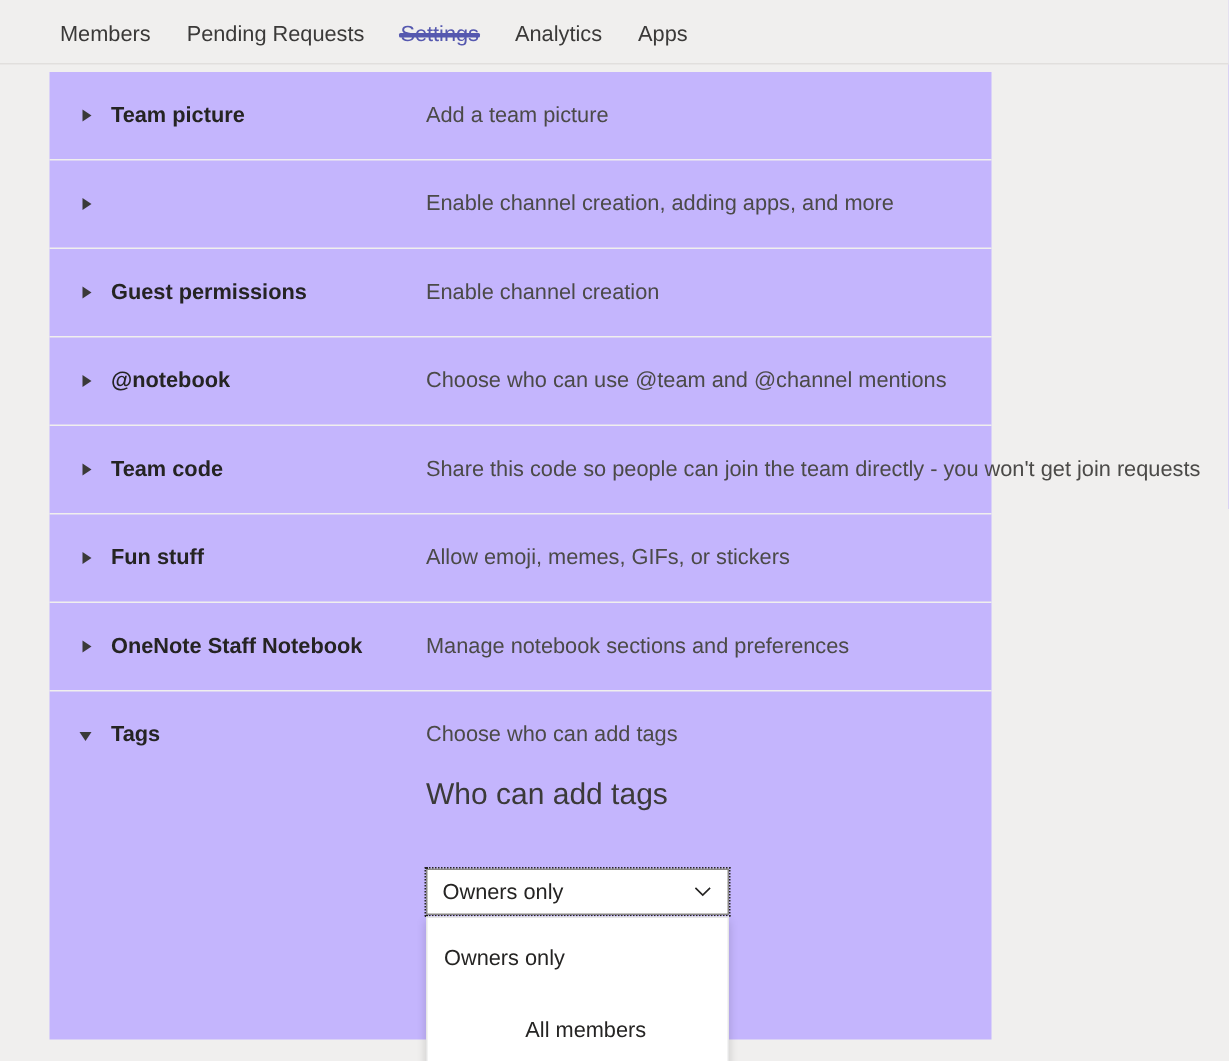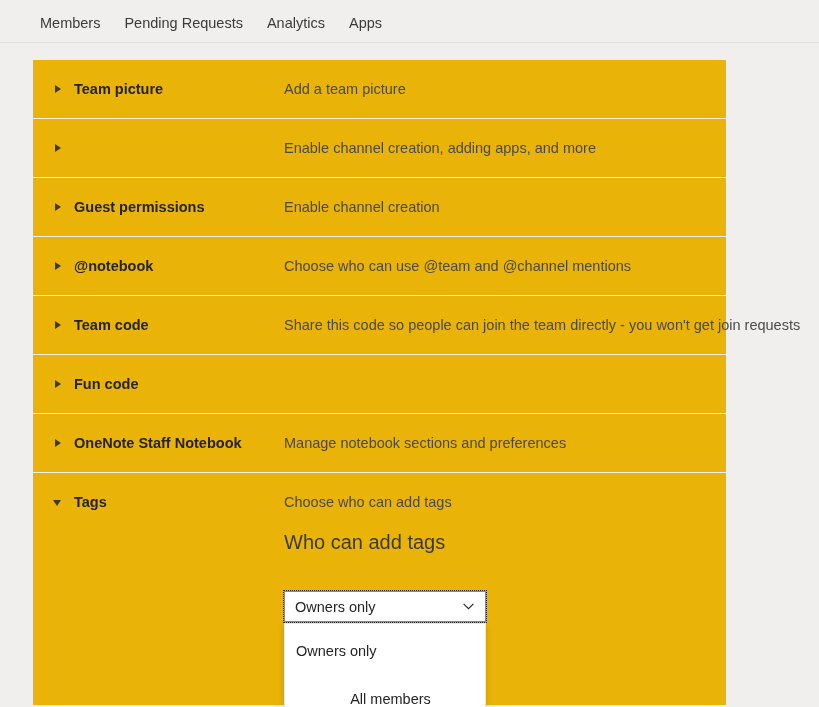--- a/index.html
+++ b/index.html
@@ -56,24 +56,24 @@
     bottom: 10px;
     height: 3px;
     background: #5558af;
     border-radius: 1px;
   }
 
   
   .panel {
     position: absolute;
     left: 33px;
-    top: 60px;
-    width: 693px;
+    top: 48px;
+    width: 628px;
     height: 645px;
-    background: #eab308;
+    background: #c4b5fd;
     box-sizing: border-box;
   }
 
   .setting-row {
     position: relative;
     height: 59px;
     border-bottom: 1px solid #f0efee;
     box-sizing: border-box;
     cursor: pointer;
   }
@@ -196,20 +196,21 @@
   }
   .option + .option { margin-top: 14px; text-align: center; }
 </style>
 </head>
 <body>
 
 <div class="tabbar">
   <div class="tabs">
     <div class="tab">Members</div>
     <div class="tab">Pending Requests</div>
+    <div class="tab active">Settings</div>
     <div class="tab">Analytics</div>
     <div class="tab">Apps</div>
   </div>
 </div>
 
 <div class="panel">
 
   <div class="setting-row">
     <div class="row-head">
       <span class="caret collapsed"></span>
@@ -245,21 +246,22 @@
     <div class="row-head">
       <span class="caret collapsed"></span>
       <span class="row-title">Team code</span>
       <span class="row-desc">Share this code so people can join the team directly - you won't get join requests</span>
     </div>
   </div>
 
   <div class="setting-row">
     <div class="row-head">
       <span class="caret collapsed"></span>
-      <span class="row-title">Fun code</span>
+      <span class="row-title">Fun stuff</span>
+      <span class="row-desc">Allow emoji, memes, GIFs, or stickers</span>
     </div>
   </div>
 
   <div class="setting-row">
     <div class="row-head">
       <span class="caret collapsed"></span>
       <span class="row-title">OneNote Staff Notebook</span>
       <span class="row-desc">Manage notebook sections and preferences</span>
     </div>
   </div>

